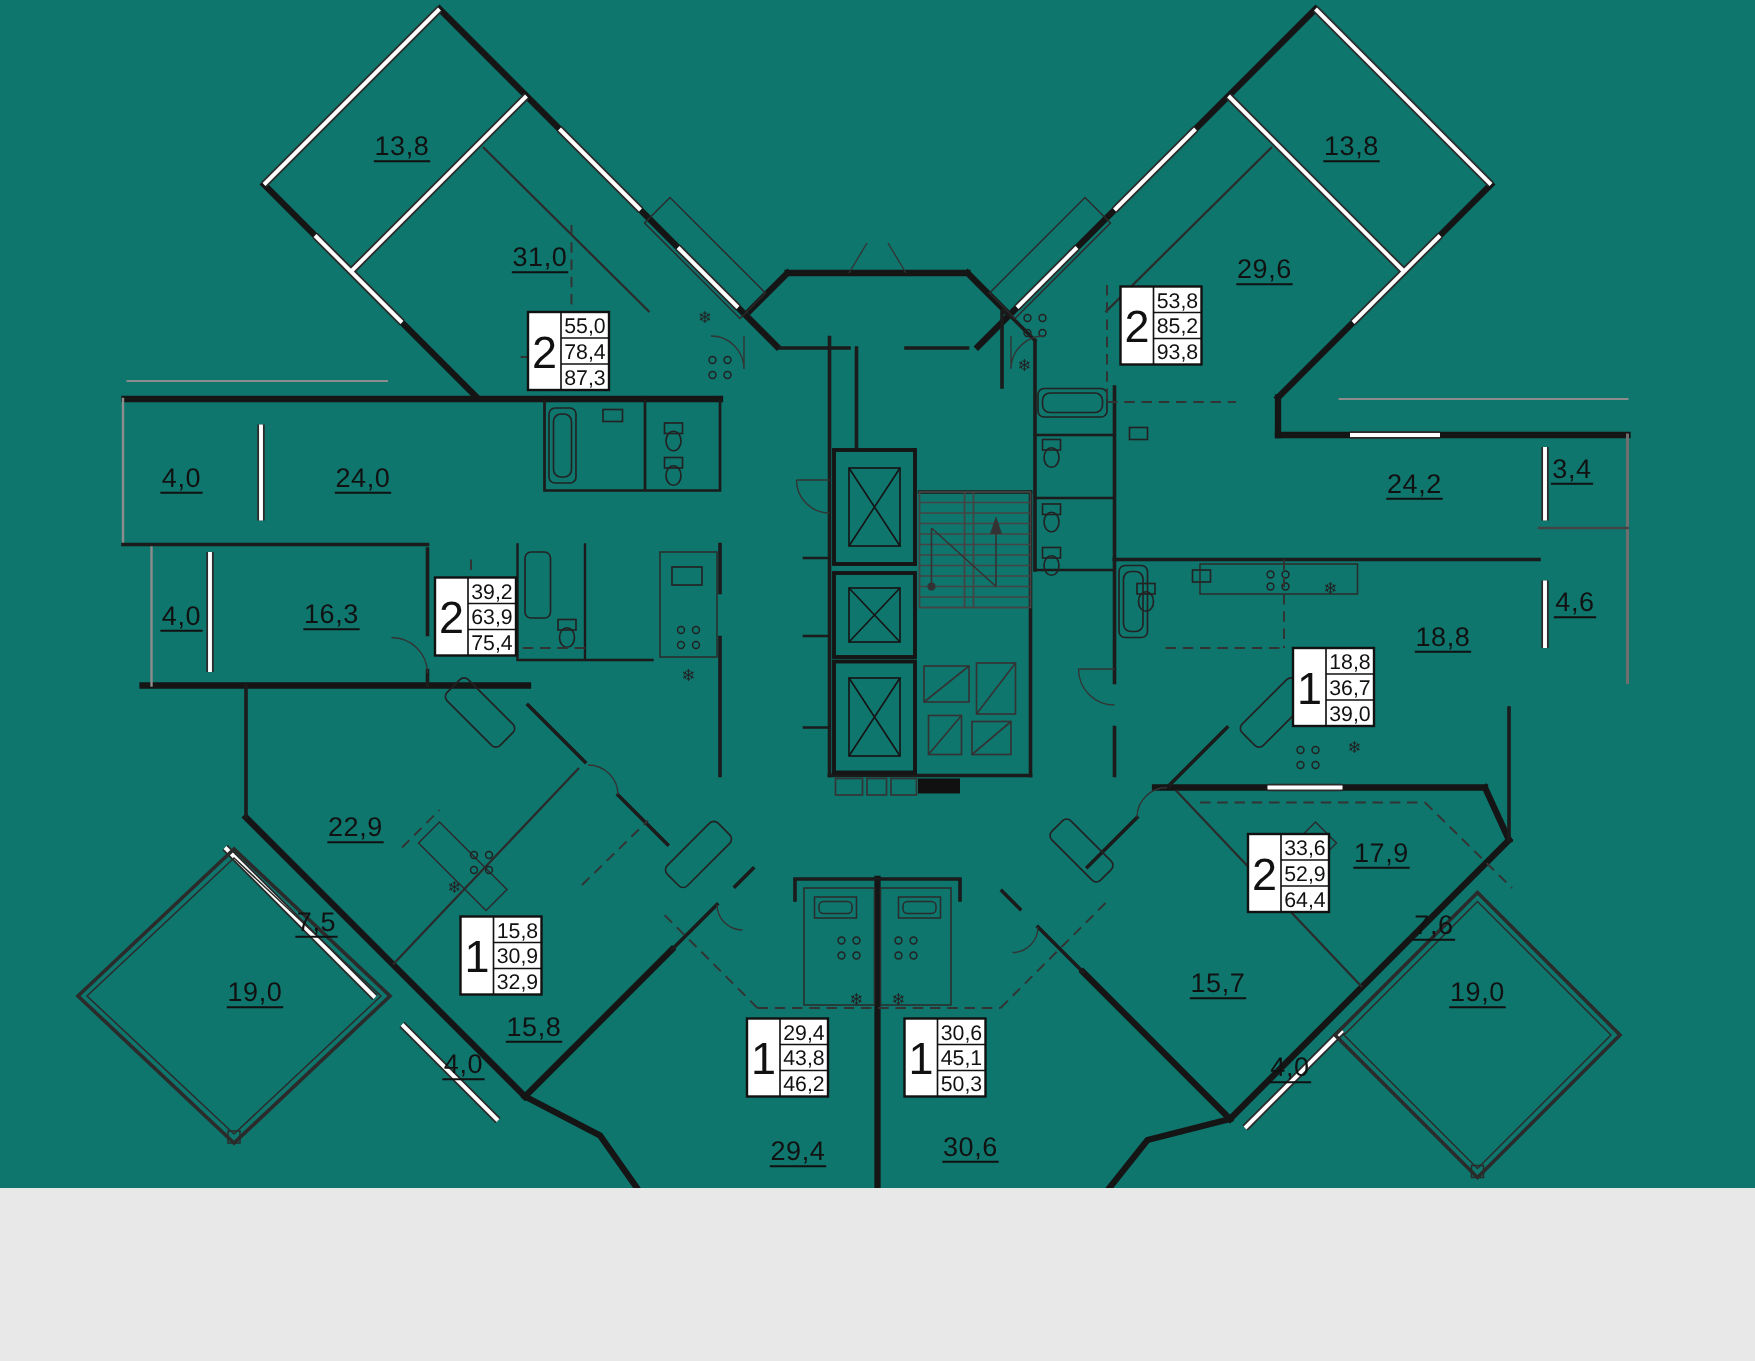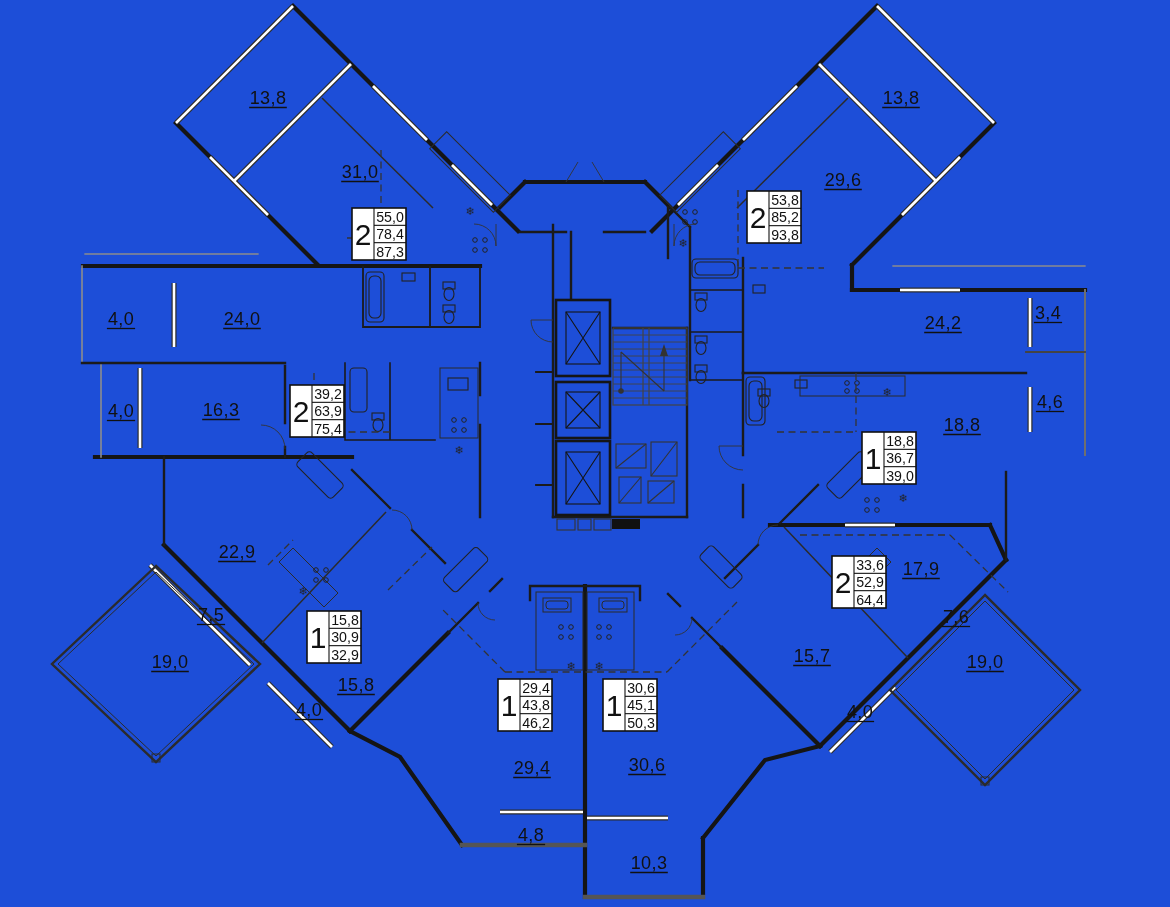--- a/index.html
+++ b/index.html
@@ -1,16 +1,16 @@
 <!DOCTYPE html>
 <html><head>
 <meta charset="utf-8">
 <style>
   html,body{margin:0;padding:0;background:#e8e8e8;}
-  .stage{position:relative;width:1170px;height:907px;background:#1d4ed8;margin:0 auto;overflow:hidden;
+  .stage{position:relative;width:1170px;height:792px;background:#0f766e;margin:0 auto;overflow:hidden;
          font-family:"Liberation Sans",sans-serif;}
   svg{display:block}
   .room-label{font-family:"Liberation Sans",sans-serif;font-size:18px;fill:#111;letter-spacing:.4px;}
   .apt-digit{font-family:"Liberation Sans",sans-serif;font-size:30px;fill:#111;}
   .apt-val{font-family:"Liberation Sans",sans-serif;font-size:14.2px;fill:#111;}
   .snow{font-size:11px;fill:#222;}
 </style>
 </head>
 <body>
 

